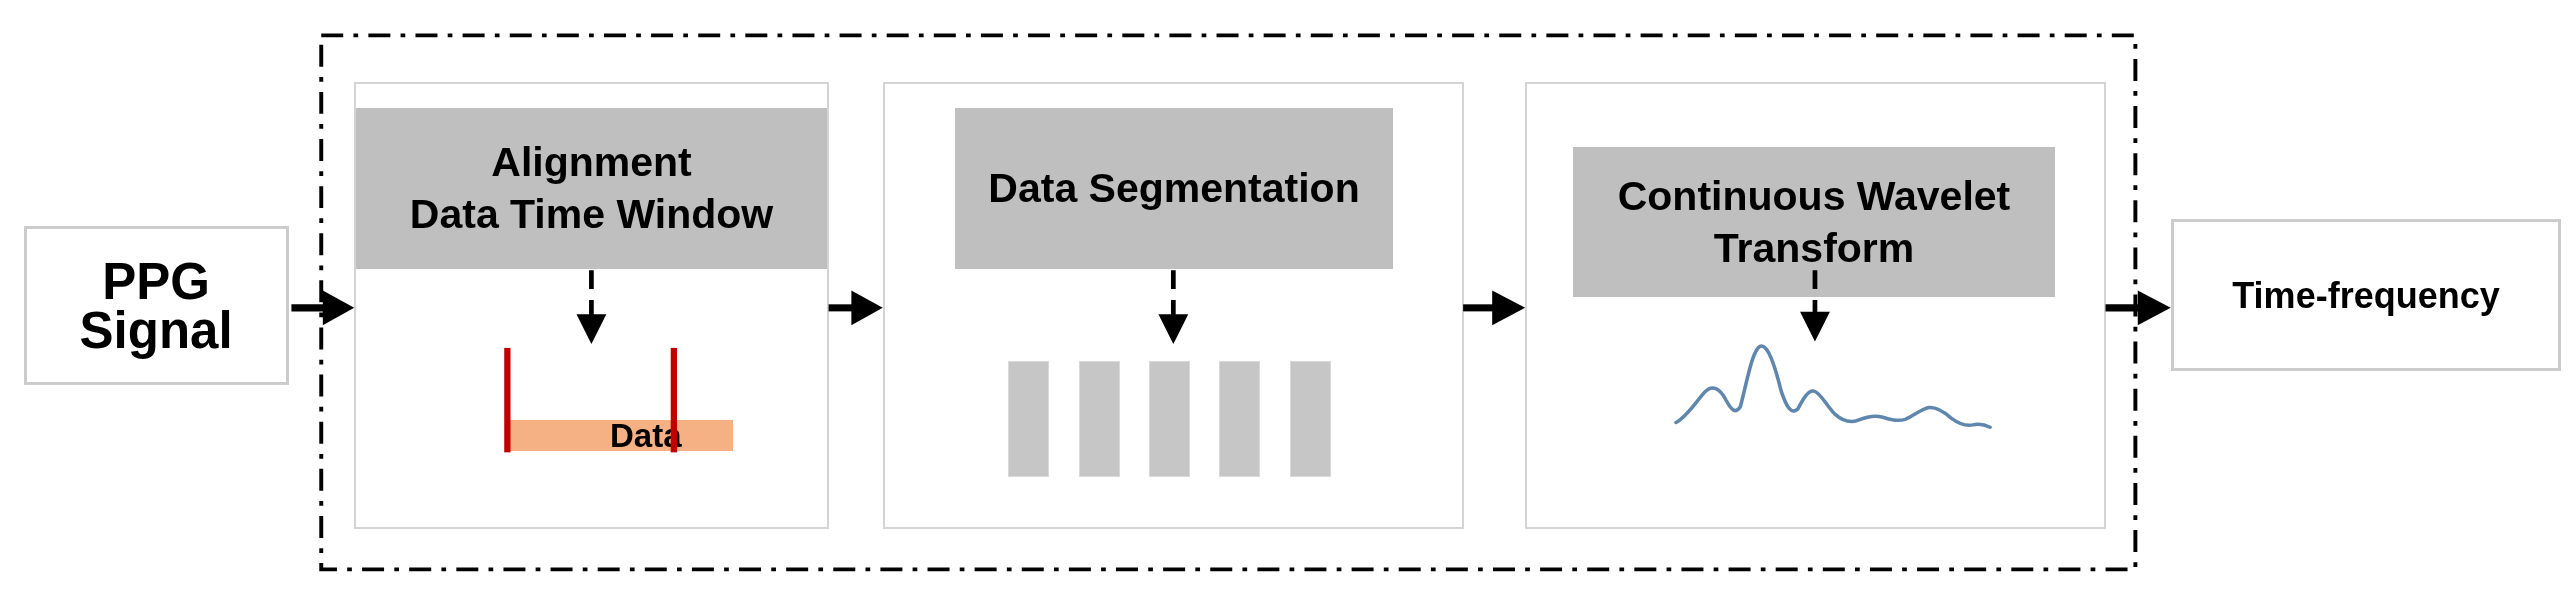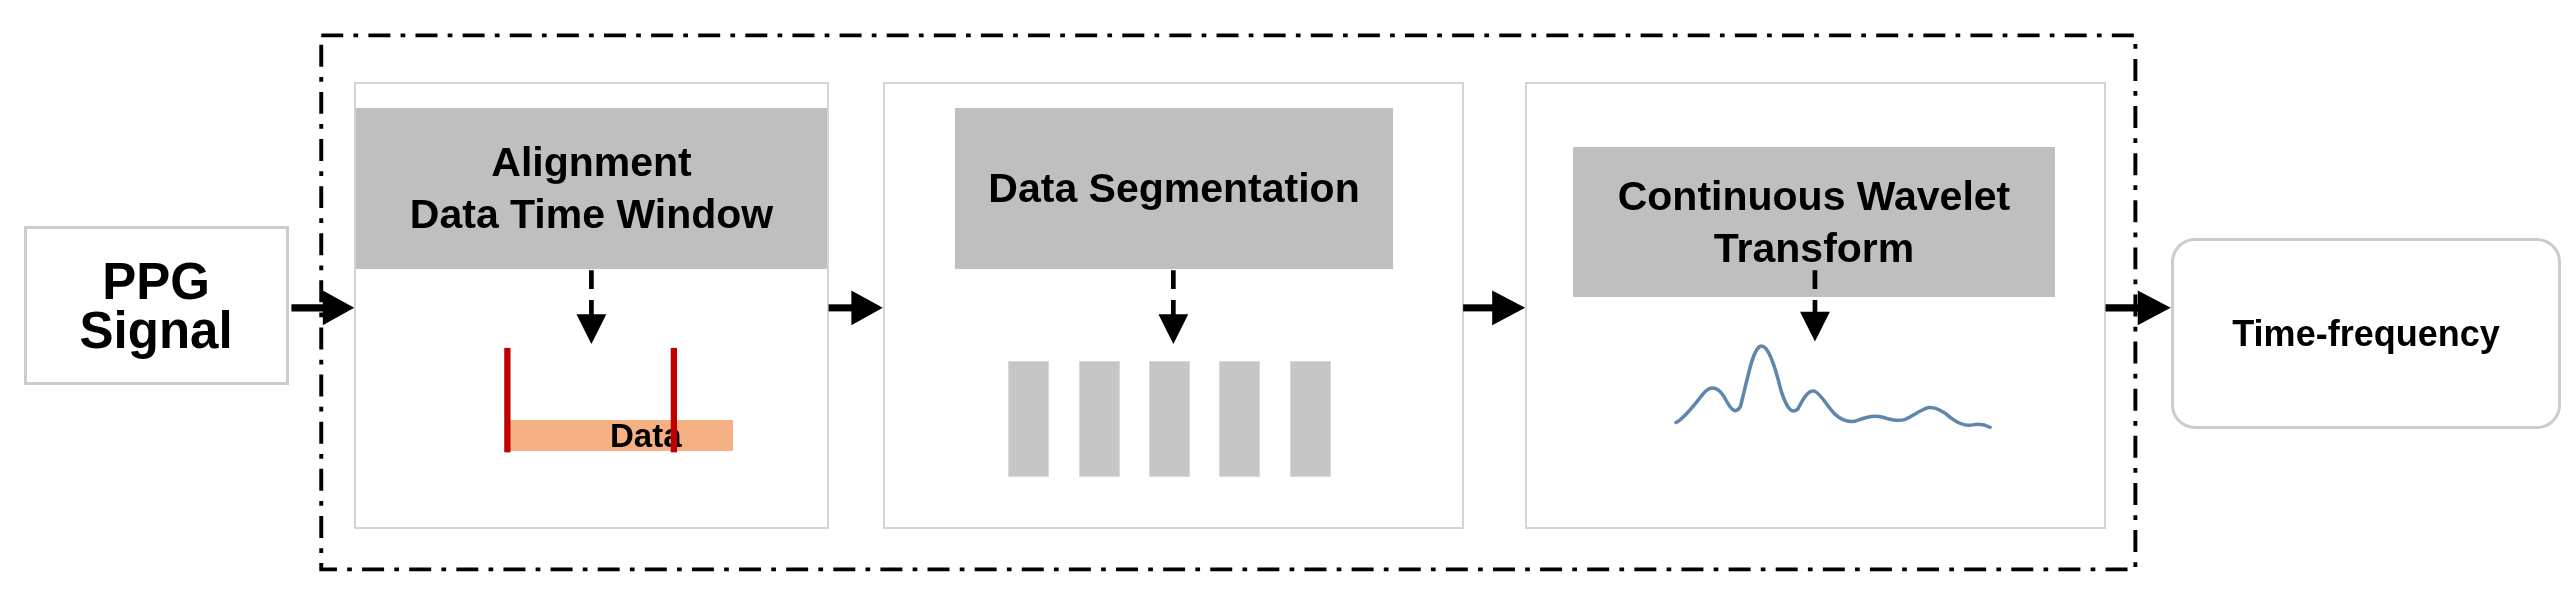--- a/index.html
+++ b/index.html
@@ -15,21 +15,21 @@
   }
   html,body{margin:0;padding:0;background:#ffffff;}
   #canvas{
     position:relative;width:2576px;height:600px;background:#ffffff;overflow:hidden;
     font-family:"Liberation Sans","DejaVu Sans",sans-serif;color:#000;
   }
   .box{position:absolute;box-sizing:border-box;background:#fff;border:3.1px solid var(--box-border);
        display:flex;flex-direction:column;align-items:center;justify-content:center;text-align:center;}
   .endpoint-label{font-weight:bold;font-size:51px;line-height:49px;}
   #ppg-box{left:23.6px;top:226px;width:265px;height:159px;}
-  #out-box{left:2171px;top:238px;width:390px;height:191px;border-radius:24px;}
+  #out-box{left:2171px;top:219px;width:390px;height:152px;}
   #out-box .endpoint-label{font-size:36px;line-height:47px;}
 
   .card{position:absolute;box-sizing:border-box;background:#fff;border:2.4px solid var(--card-border);
         top:82px;height:447px;}
   #card-1{left:354px;width:475px;}
   #card-2{left:883px;width:581px;}
   #card-3{left:1525px;width:581px;}
 
   .card-header{position:absolute;background:var(--header-gray);
         display:flex;flex-direction:column;align-items:center;justify-content:center;text-align:center;

